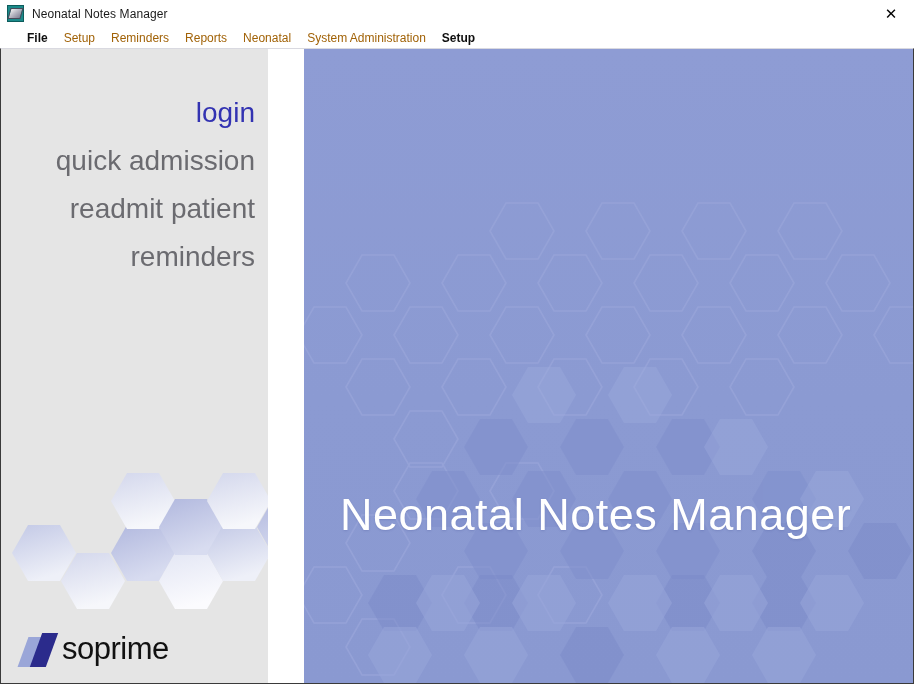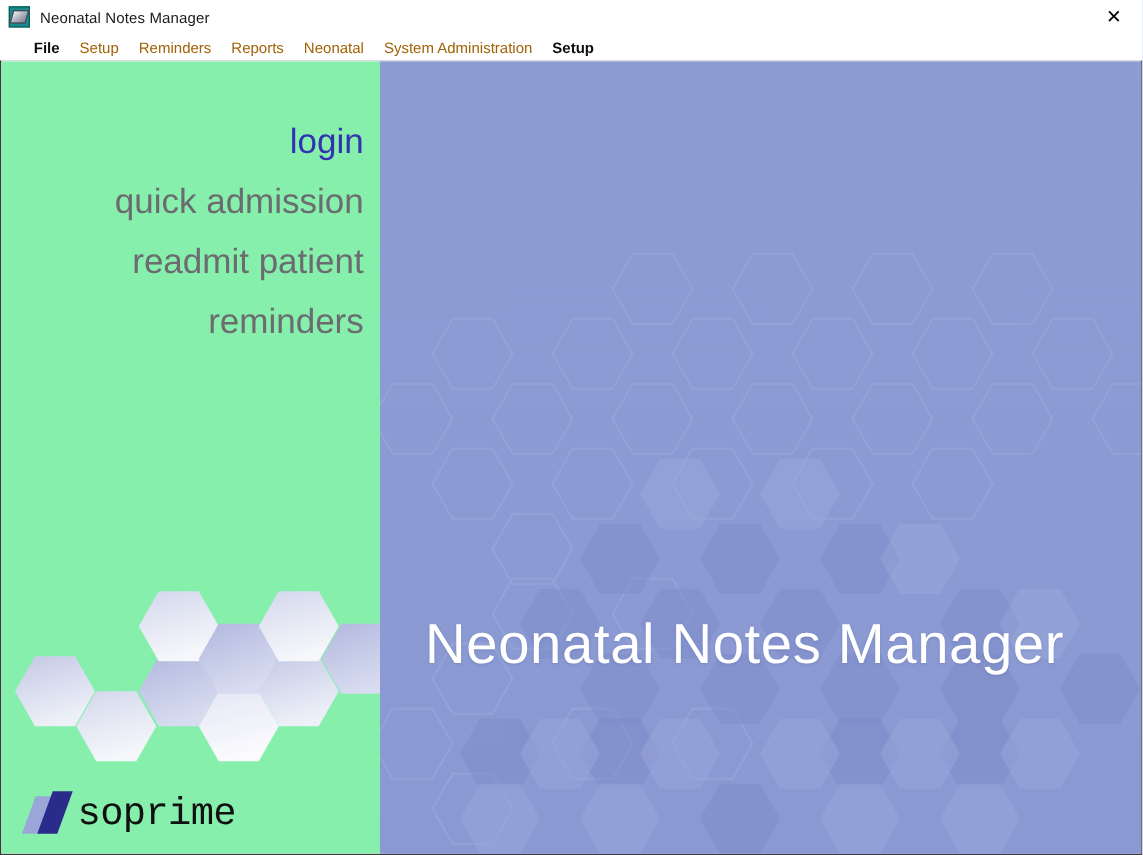--- a/index.html
+++ b/index.html
@@ -111,23 +111,23 @@
     border-bottom: 1px solid #3a3a3a;
     border-top: 1px solid #d9d9e0;
     overflow: hidden;
     background: #ffffff;
   }
 
   
   .left-panel {
     position: absolute;
     left: 0; top: 0;
-    width: 303px;
+    width: 267px;
     height: 100%;
-    background: #86efac;
+    background: #e5e5e5;
     overflow: hidden;
   }
 
   .nav {
     position: absolute;
     right: 13px;
     top: 40px;
     width: 290px;
     text-align: right;
     z-index: 5;
@@ -154,23 +154,22 @@
     height: 170px;
     z-index: 1;
   }
 
   
   .logo {
     position: absolute;
     left: 22px;
     bottom: 16px;
     display: flex;
-    align-items: flex-end;
+    align-items: flex-start;
     z-index: 6;
-    font-family: Liberation Mono, monospace;
   }
   .logo-mark {
     position: relative;
     width: 36px;
     height: 34px;
     margin-right: 1px;
   }
   .logo-mark .bar-light {
     position: absolute;
     left: 0; top: 4px;

